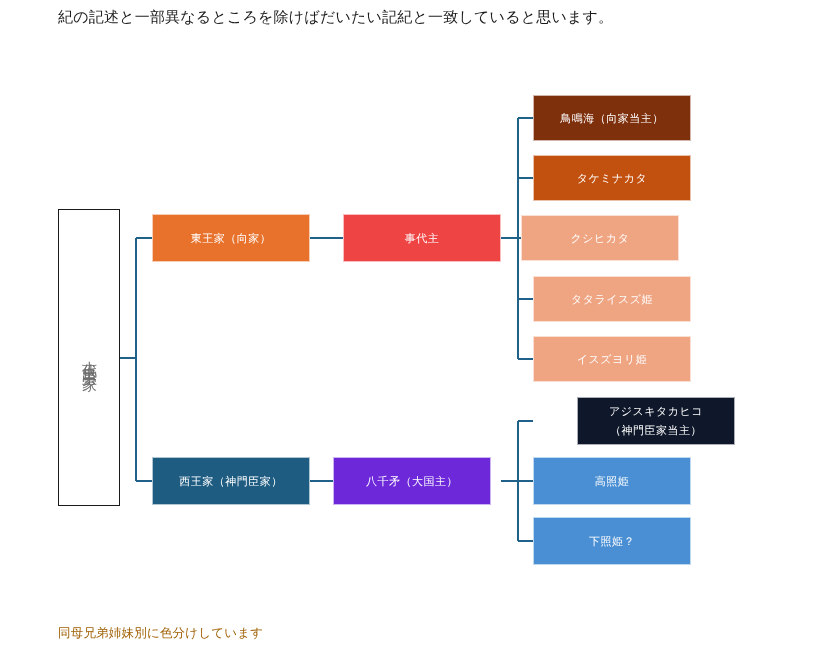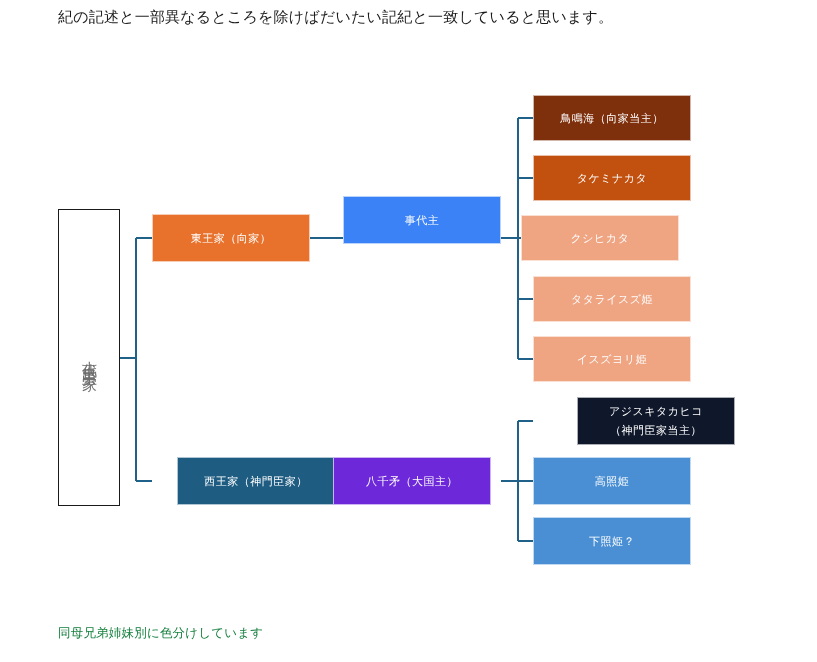--- a/index.html
+++ b/index.html
@@ -28,21 +28,21 @@
     font-family: "Liberation Serif", "DejaVu Serif", serif;
     letter-spacing: 0.2px;
   }
   .caption-bottom {
     position: absolute;
     left: 58px;
     top: 623px;
     width: 500px;
     font-size: 12.5px;
     line-height: 20px;
-    color: #15803d;
+    color: #a16207;
     font-family: "Liberation Sans", "DejaVu Sans", sans-serif;
     letter-spacing: 0.2px;
   }
 
   
   #diagram {
     position: absolute;
     left: 0;
     top: 0;
     width: 817px;
@@ -109,21 +109,21 @@
     </div>
 
   <div class="node root" style="left:58px; top:209px; width:62px; height:297px;">
     <span>古代出雲王家</span>
   </div>
 
   <div class="node" style="left:152px; top:214px; width:158px; height:48px; background:#E8722C;">
     <span>東王家（向家）</span>
   </div>
 
-  <div class="node" style="left:343px; top:196px; width:158px; height:48px; background:#3b82f6;">
+  <div class="node" style="left:343px; top:214px; width:158px; height:48px; background:#ef4444;">
     <span>事代主</span>
   </div>
 
   <div class="node" style="left:533px; top:95px; width:158px; height:46px; background:#7E2F0C;">
     <span>鳥鳴海（向家当主）</span>
   </div>
 
   <div class="node" style="left:533px; top:155px; width:158px; height:46px; background:#C2500F;">
     <span>タケミナカタ</span>
   </div>
@@ -133,21 +133,21 @@
   </div>
 
   <div class="node" style="left:533px; top:276px; width:158px; height:46px; background:#EFA482;">
     <span>タタライスズ姫</span>
   </div>
 
   <div class="node" style="left:533px; top:336px; width:158px; height:46px; background:#EFA482;">
     <span>イスズヨリ姫</span>
   </div>
 
-  <div class="node" style="left:152px; top:457px; width:158px; height:48px; background:#1F5C82;margin-left:25px;">
+  <div class="node" style="left:152px; top:457px; width:158px; height:48px; background:#1F5C82;">
     <span>西王家（神門臣家）</span>
   </div>
 
   <div class="node" style="left:333px; top:457px; width:158px; height:48px; background:#6d28d9;">
     <span>八千矛（大国主）</span>
   </div>
 
   <div class="node multiline" style="left:533px; top:397px; width:158px; height:48px; background:#0f172a;margin-left:44px;">
     <span>アジスキタカヒコ<br>（神門臣家当主）</span>
   </div>

